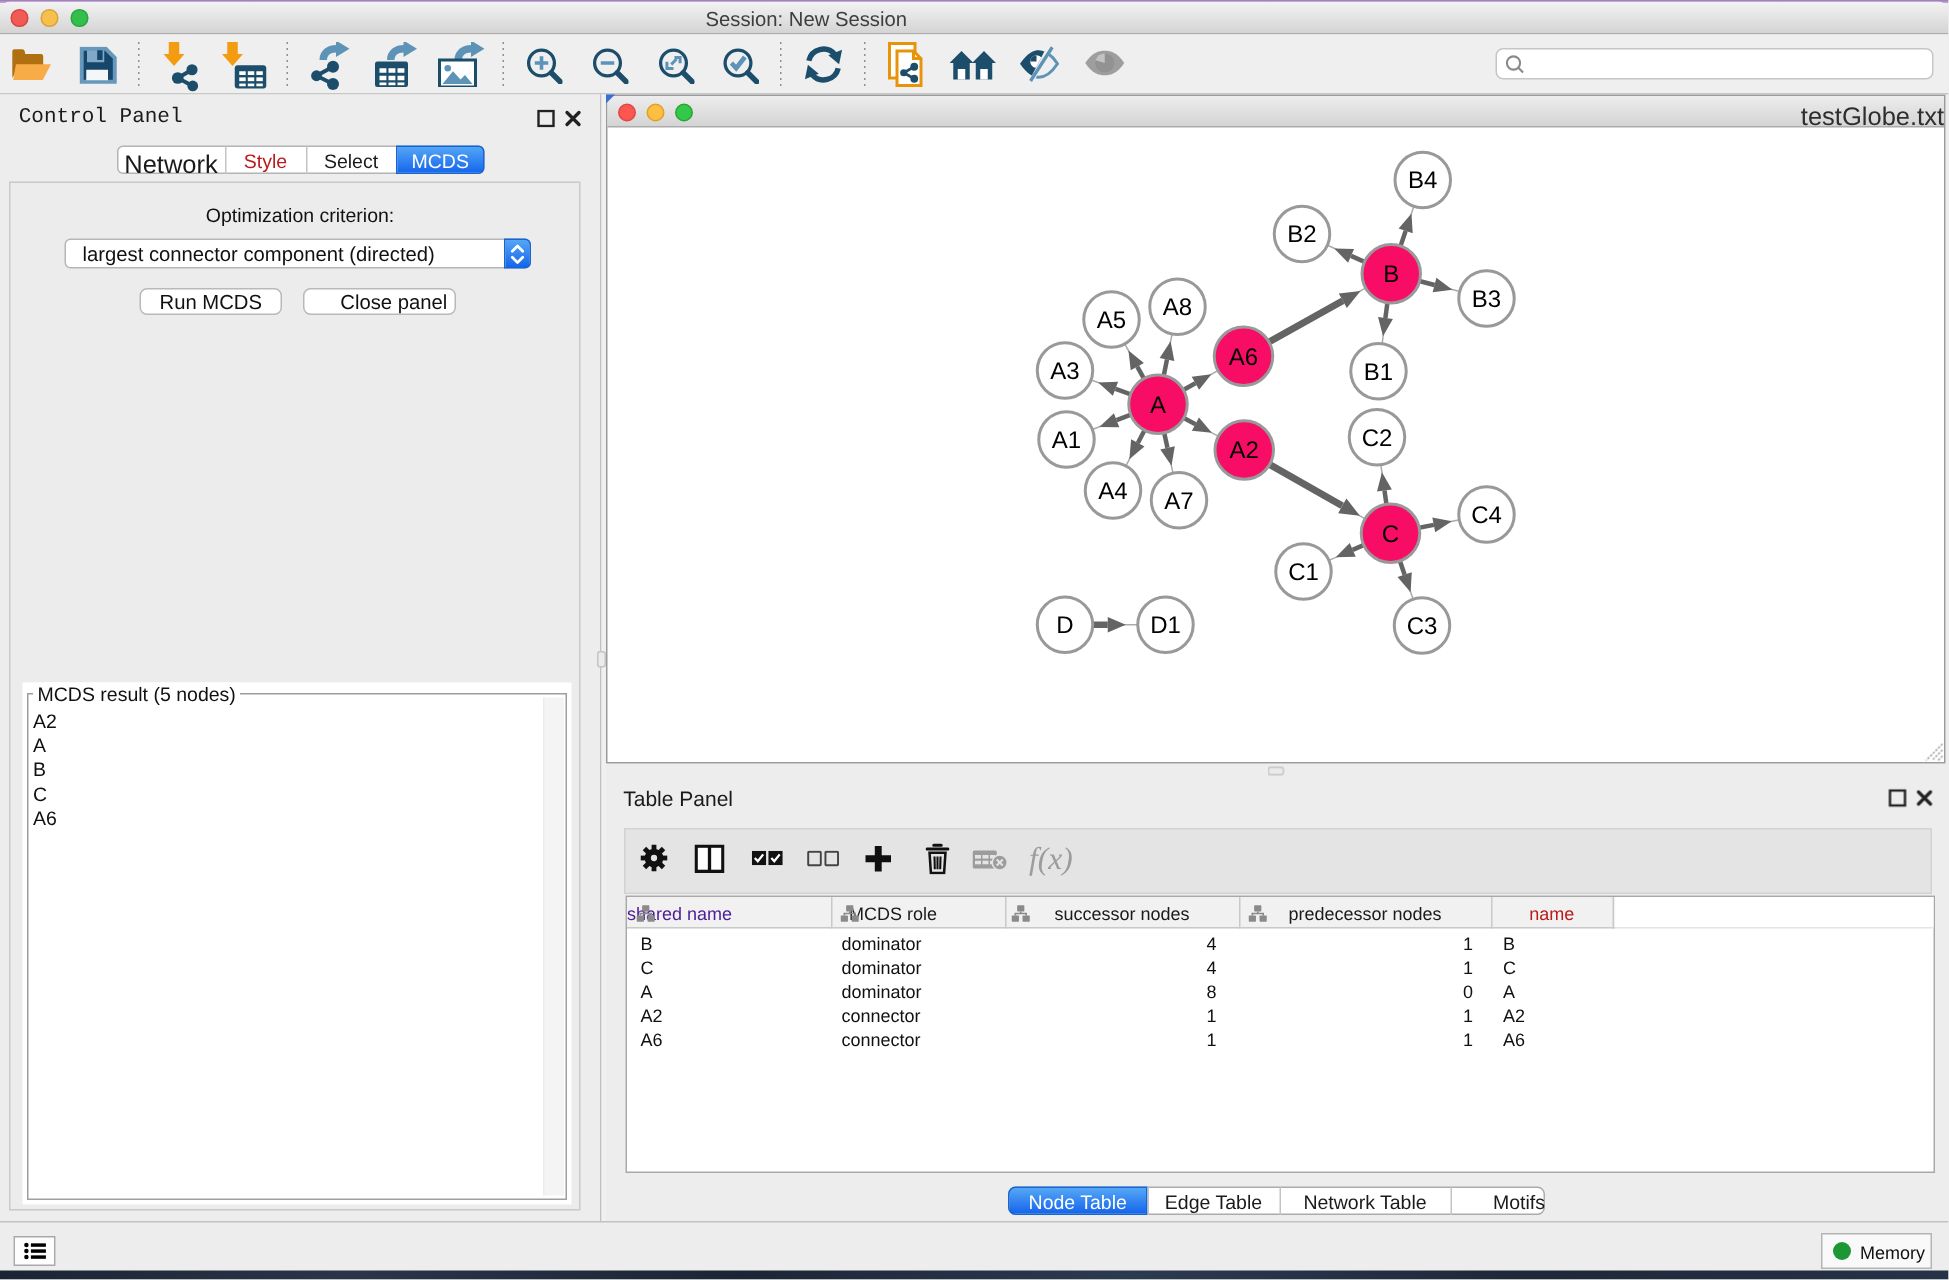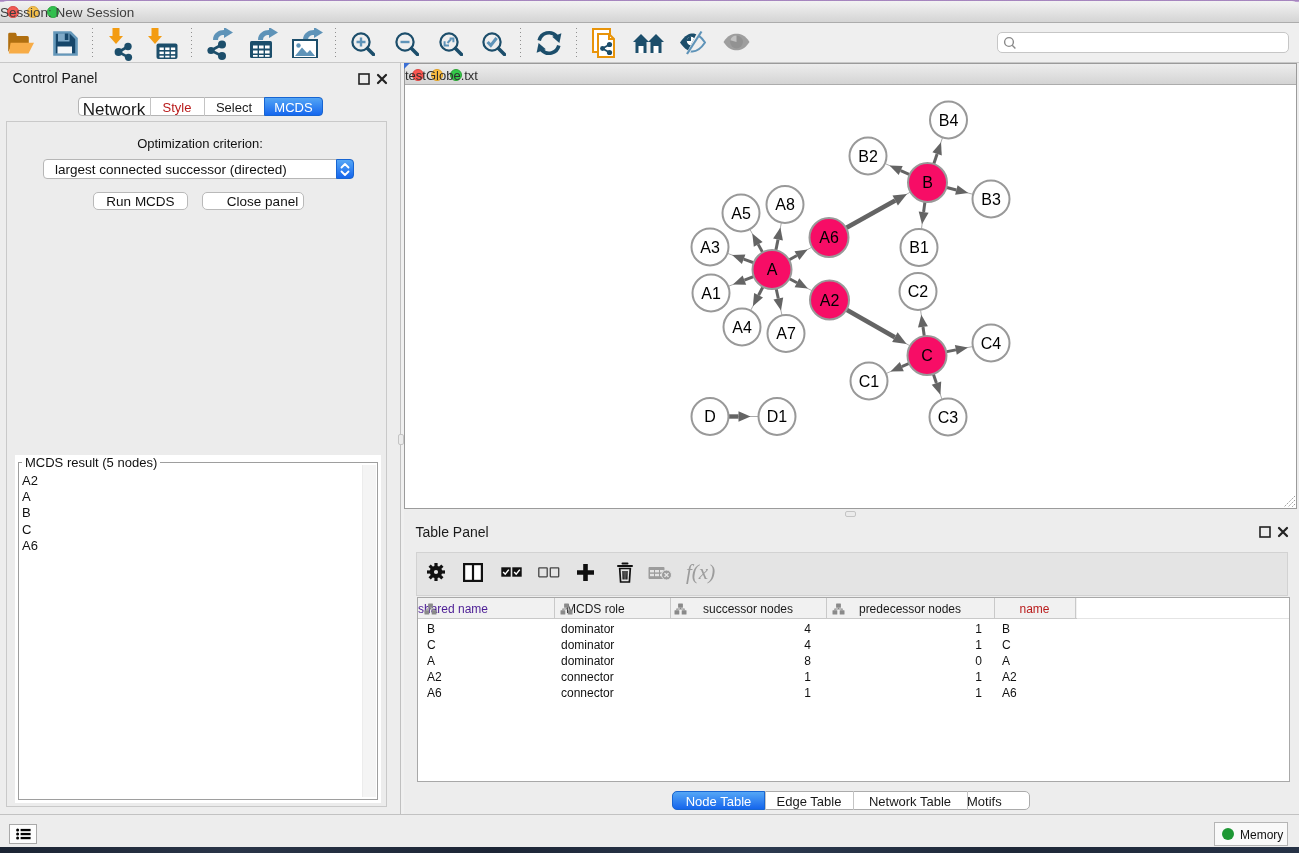--- a/index.html
+++ b/index.html
@@ -7,21 +7,21 @@
 .abs { position:absolute; }
 </style></head>
 <body>
 
 <div class="abs" style="left:0;top:0;width:1299px;height:2px;background:linear-gradient(#9A79B5,#C9ABDB);"></div>
 
 <div class="abs" style="left:0;top:1px;width:1299px;height:22px;background:linear-gradient(#F3F3F3,#D4D4D4);border-bottom:1px solid #ACACAC;border-radius:7px 7px 0 0;"></div>
 <div class="abs" style="left:7.2px;top:6.2px;width:11.6px;height:11.6px;border-radius:50%;background:#F15B55;border:0.5px solid #D9433E;"></div>
 <div class="abs" style="left:27.2px;top:6.2px;width:11.6px;height:11.6px;border-radius:50%;background:#F5C04B;border:0.5px solid #D9A339;"></div>
 <div class="abs" style="left:47.2px;top:6.2px;width:11.6px;height:11.6px;border-radius:50%;background:#32BF4E;border:0.5px solid #28A73C;"></div>
-<div class="abs" style="left:0;top:5px;width:1075px;height:15px;font-size:13.5px;color:#3E3E3E;">Session: New Session</div>
+<div class="abs" style="left:0;top:5px;width:1075px;height:15px;text-align:center;font-size:13.5px;color:#3E3E3E;">Session: New Session</div>
 
 <div class="abs" id="toolbar" style="left:0;top:23px;width:1299px;height:40px;background:#EFEFEF;border-bottom:1px solid #C8C8C8;"></div>
 <div class="abs" style="left:92px;top:28px;width:1px;height:30px;background-image:repeating-linear-gradient(#909090 0 1.5px, transparent 1.5px 4px);"></div>
 <div class="abs" style="left:191px;top:28px;width:1px;height:30px;background-image:repeating-linear-gradient(#909090 0 1.5px, transparent 1.5px 4px);"></div>
 <div class="abs" style="left:335px;top:28px;width:1px;height:30px;background-image:repeating-linear-gradient(#909090 0 1.5px, transparent 1.5px 4px);"></div>
 <div class="abs" style="left:520px;top:28px;width:1px;height:30px;background-image:repeating-linear-gradient(#909090 0 1.5px, transparent 1.5px 4px);"></div>
 <div class="abs" style="left:576px;top:28px;width:1px;height:30px;background-image:repeating-linear-gradient(#909090 0 1.5px, transparent 1.5px 4px);"></div>
 <svg class="abs" style="left:7px;top:31px;" width="29" height="24" viewBox="0 0 29 24">
     <path d="M1.2 21 L1.2 3.2 Q1.2 1.8 2.7 1.8 L7.8 1.8 Q9.2 1.8 9.5 3.2 L9.8 5 L20.3 5 Q21.8 5 21.8 6.5 L21.8 12.5 L6 12.5 Z" fill="#B06F10"></path>
 <path d="M3.6 11.8 L27 11.8 L21.5 22.4 L1.8 22.4 Z" fill="#F7AC47"></path>
@@ -152,21 +152,21 @@
 
 <div class="abs" style="left:997px;top:32px;width:292px;height:21px;background:#FFF;border:1px solid #C6C6C6;border-radius:5px;"></div>
 <svg class="abs" style="left:1003px;top:36px;" width="14" height="14" viewBox="0 0 14 14">
     <circle cx="6" cy="6" r="4.4" fill="none" stroke="#8A8A8A" stroke-width="1.4"></circle>
     <line x1="9.2" y1="9.2" x2="12.4" y2="12.4" stroke="#8A8A8A" stroke-width="1.4"></line>
   </svg>
 
 <div class="abs" style="left:0;top:63px;width:400px;height:751px;background:#EDEDED;"></div>
 <div class="abs" style="left:400px;top:63px;width:1px;height:751px;background:#C0C0C0;"></div>
 <div class="abs" style="left:401px;top:63px;width:3px;height:751px;background:#F0F0F0;"></div>
-<div class="abs" style="left:12.5px;top:69.5px;font-size:14px;color:#1A1A1A;">Control Panel</div>
+<div class="abs" style="left:12.5px;top:69.5px;font-size:14px;color:#1A1A1A;font-family:Liberation Mono, monospace;">Control Panel</div>
 
 <svg class="abs" style="left:358px;top:73px;" width="12" height="12" viewBox="0 0 12 12">
     <rect x="1" y="1" width="10" height="10" fill="none" stroke="#222" stroke-width="1.6"></rect>
   </svg>
 <svg class="abs" style="left:376px;top:73px;" width="12" height="12" viewBox="0 0 12 12">
     <path d="M2 2 L10 10 M10 2 L2 10" stroke="#222" stroke-width="2.2" stroke-linecap="round"></path>
   </svg>
 
 <div class="abs" style="left:6px;top:121px;width:381px;height:686px;background:#ECECEC;border:1px solid #C9C9C9;"></div>
 
@@ -174,21 +174,21 @@
 <div class="abs" style="left:150px;top:97px;width:1px;height:19px;background:#C4C4C4;"></div>
 <div class="abs" style="left:204px;top:97px;width:1px;height:19px;background:#C4C4C4;"></div>
 <div class="abs" style="left:264px;top:97px;width:59px;height:19px;background:linear-gradient(#53A5F5,#1667EE);border:1px solid #1765D2;border-radius:0 4px 4px 0;"></div>
 <div class="abs" style="left:78px;top:100px;width:72px;height:14px;text-align:center;font-size:17px;color:#1A1A1A;">Network</div>
 <div class="abs" style="left:150px;top:100px;width:54px;height:14px;text-align:center;font-size:13px;color:#b91c1c;">Style</div>
 <div class="abs" style="left:204px;top:100px;width:60px;height:14px;text-align:center;font-size:13px;color:#1A1A1A;">Select</div>
 <div class="abs" style="left:264px;top:100px;width:59px;height:14px;text-align:center;font-size:13px;color:#FFF;">MCDS</div>
 
 <div class="abs" style="left:0px;top:136px;width:400px;height:15px;text-align:center;font-size:13px;color:#111;">Optimization criterion:</div>
 <div class="abs" style="left:43px;top:159px;width:311px;height:20px;background:#FFF;border:1px solid #B6B6B6;border-radius:4px;"></div>
-<div class="abs" style="left:55px;top:162px;font-size:13.5px;color:#111;">largest connected successor (directed)</div>
+<div class="abs" style="left:55px;top:162px;font-size:13.5px;color:#111;">largest connector component (directed)</div>
 <div class="abs" style="left:336px;top:159px;width:18px;height:20px;background:linear-gradient(#55A7F6,#1565EC);border:1px solid #1765D2;border-radius:0 4px 4px 0;"></div>
 <svg class="abs" style="left:339px;top:162px;" width="12" height="15" viewBox="0 0 12 15">
     <path d="M2.5 5.5 L6 2 L9.5 5.5" fill="none" stroke="#FFF" stroke-width="1.8" stroke-linecap="round" stroke-linejoin="round"></path>
     <path d="M2.5 9.5 L6 13 L9.5 9.5" fill="none" stroke="#FFF" stroke-width="1.8" stroke-linecap="round" stroke-linejoin="round"></path>
   </svg>
 
 <div class="abs" style="left:93px;top:192px;width:95px;height:18px;background:#FFF;border:1px solid #B9B9B9;border-radius:5px;text-align:center;font-size:13.5px;color:#111;line-height:17px;">Run MCDS</div>
 <div class="abs" style="left:202px;top:192px;width:102px;height:18px;background:#FFF;border:1px solid #B9B9B9;border-radius:5px;text-align:center;font-size:13.5px;color:#111;line-height:17px;padding-left:19px;">Close panel</div>
 
 <div class="abs" style="left:15px;top:455px;width:366px;height:348px;background:#FFF;"></div>
@@ -196,21 +196,21 @@
 <div class="abs" style="left:22px;top:455px;height:15px;background:#FFF;font-size:13px;color:#111;padding:0 3px;">MCDS result (5 nodes)</div>
 <div class="abs" style="left:362px;top:465px;width:14px;height:332px;background:#F4F4F4;border-left:1px solid #ECECEC;"></div>
 <div class="abs" style="left:22px;top:473px;font-size:13px;color:#111;line-height:16.2px;">A2<br>A<br>B<br>C<br>A6</div>
 
 <div class="abs" style="left:404px;top:63px;width:893px;height:446px;background:#FFF;border:1px solid #9B9B9B;"></div>
 <div class="abs" style="left:405px;top:64px;width:891px;height:21px;background:linear-gradient(#EDEDED,#D4D4D4);border-bottom:1px solid #ACACAC;"></div>
 <div class="abs" style="left:404px;top:63px;width:0;height:0;border-top:6px solid #3B6FD4;border-right:6px solid transparent;"></div>
 <div class="abs" style="left:412px;top:69px;width:12px;height:12px;border-radius:50%;background:#FC5650;border:0.5px solid #DF4744;"></div>
 <div class="abs" style="left:431px;top:69px;width:12px;height:12px;border-radius:50%;background:#FDBE41;border:0.5px solid #DFA023;"></div>
 <div class="abs" style="left:450px;top:69px;width:12px;height:12px;border-radius:50%;background:#34C84A;border:0.5px solid #2CA434;"></div>
-<div class="abs" style="left:405px;top:68px;width:891px;height:15px;text-align:left;font-size:13px;color:#2E2E2E;">testGlobe.txt</div>
+<div class="abs" style="left:405px;top:68px;width:891px;height:15px;text-align:right;font-size:17px;color:#2E2E2E;">testGlobe.txt</div>
 
 <svg class="abs" style="left:404px;top:85px;will-change:transform;" width="892" height="423" viewBox="0 0 892 423" font-family="Liberation Sans, sans-serif">
 <line x1="368.0" y1="184.5" x2="340.4" y2="195.1" stroke="#646464" stroke-width="3.0"></line>
 <line x1="340.4" y1="195.1" x2="324.7" y2="201.2" stroke="#646464" stroke-width="1" opacity="0.55"></line>
 <polygon points="328.9,199.6 338.6,190.5 342.2,199.8" fill="#646464"></polygon>
 <line x1="368.0" y1="184.5" x2="339.7" y2="174.2" stroke="#646464" stroke-width="3.0"></line>
 <line x1="339.7" y1="174.2" x2="323.9" y2="168.5" stroke="#646464" stroke-width="1" opacity="0.55"></line>
 <polygon points="328.1,170.0 341.4,169.5 337.9,178.9" fill="#646464"></polygon>
 <line x1="368.0" y1="184.5" x2="354.6" y2="210.3" stroke="#646464" stroke-width="3.0"></line>
 <line x1="354.6" y1="210.3" x2="346.8" y2="225.2" stroke="#646464" stroke-width="1" opacity="0.55"></line>
@@ -454,21 +454,21 @@
 <div class="abs" style="left:1002px;top:686px;font-size:12px;color:#111;">A6</div>
 
 <div class="abs" style="left:672px;top:791px;width:358px;height:19px;background:#FFF;border:1px solid #ABABAB;border-radius:5px;"></div>
 <div class="abs" style="left:672px;top:791px;width:93px;height:19px;background:linear-gradient(#55A7F6,#1565EC);border:1px solid #1765D2;border-radius:5px 0 0 5px;"></div>
 <div class="abs" style="left:765px;top:791px;width:1px;height:19px;background:#C4C4C4;"></div>
 <div class="abs" style="left:853px;top:791px;width:1px;height:19px;background:#C4C4C4;"></div>
 <div class="abs" style="left:967px;top:791px;width:1px;height:19px;background:#C4C4C4;"></div>
 <div class="abs" style="left:672px;top:794px;width:93px;text-align:center;font-size:13px;color:#FFF;">Node Table</div>
 <div class="abs" style="left:765px;top:794px;width:88px;text-align:center;font-size:13px;color:#1A1A1A;">Edge Table</div>
 <div class="abs" style="left:853px;top:794px;width:114px;text-align:center;font-size:13px;color:#1A1A1A;">Network Table</div>
-<div class="abs" style="left:967px;top:794px;width:63px;text-align:left;font-size:13px;color:#1A1A1A;">Motifs</div>
+<div class="abs" style="left:967px;top:794px;width:63px;text-align:right;font-size:13px;color:#1A1A1A;">Motifs</div>
 
 <div class="abs" style="left:0;top:814px;width:1299px;height:33px;background:#EDEDED;border-top:1px solid #C2C2C2;"></div>
 <div class="abs" style="left:9px;top:824px;width:28px;height:20px;background:#FDFDFD;border:1px solid #A9A9A9;"></div>
 <svg class="abs" style="left:16px;top:828px;" width="15" height="12" viewBox="0 0 15 12">
     <circle cx="1.6" cy="2" r="1.5" fill="#000"></circle>
     <circle cx="1.6" cy="6" r="1.5" fill="#000"></circle>
     <circle cx="1.6" cy="10" r="1.5" fill="#000"></circle>
     <rect x="4.6" y="0.9" width="10" height="2.3" fill="#000"></rect>
     <rect x="4.6" y="4.9" width="10" height="2.3" fill="#000"></rect>
     <rect x="4.6" y="8.9" width="10" height="2.3" fill="#000"></rect>

